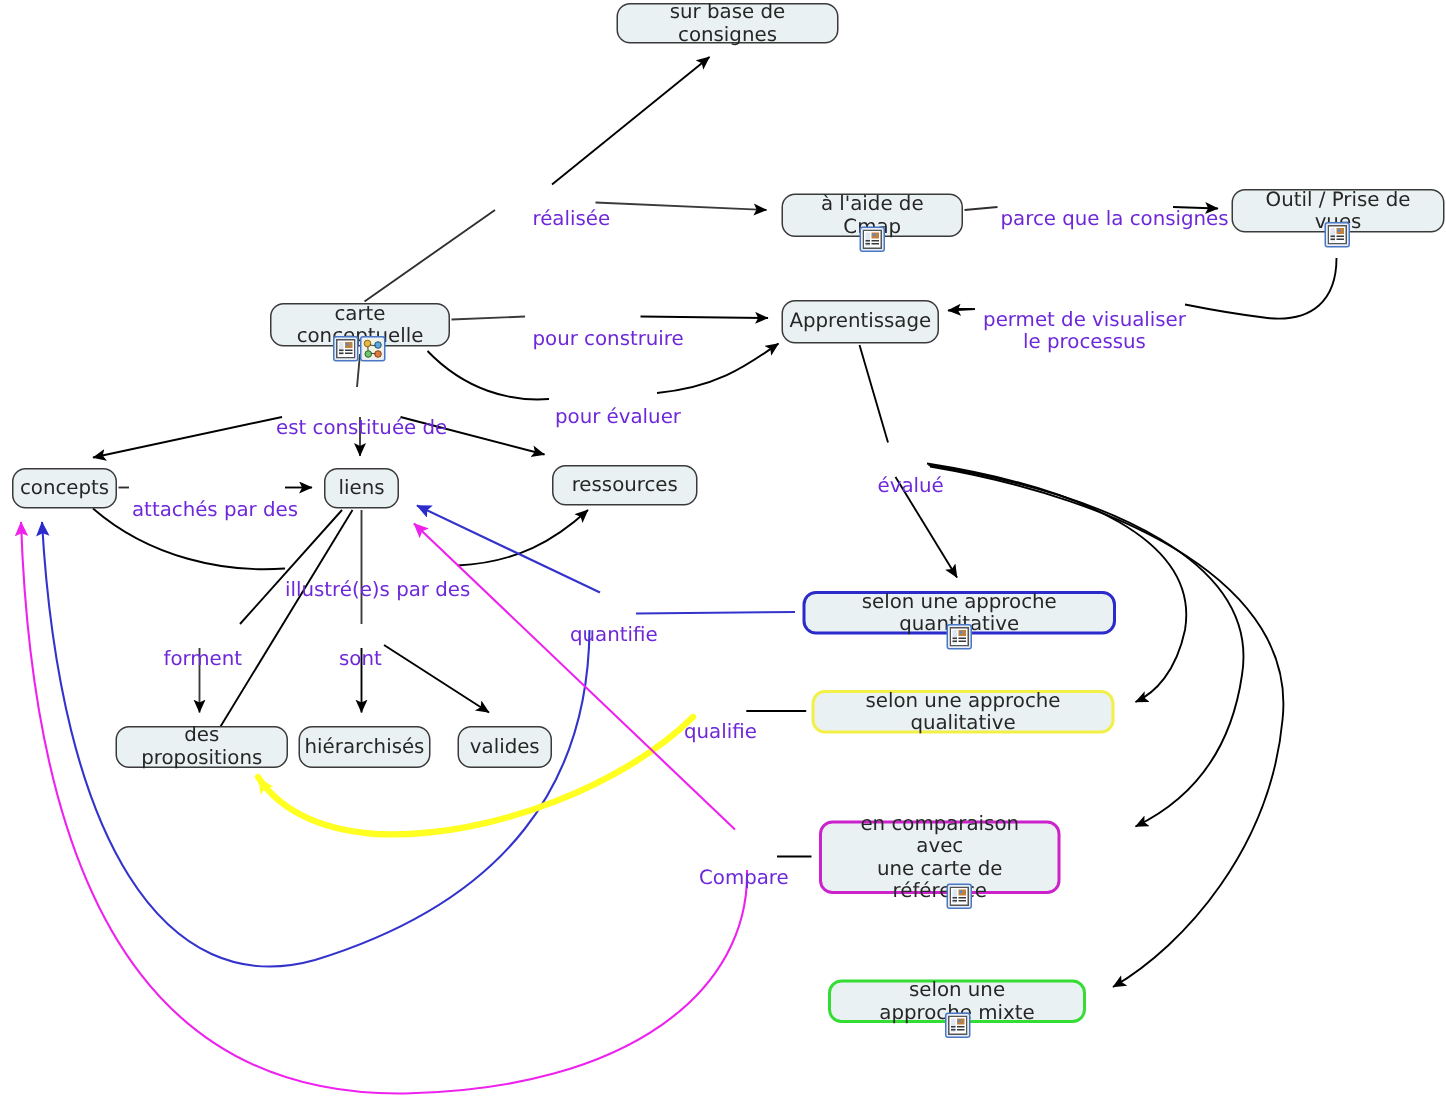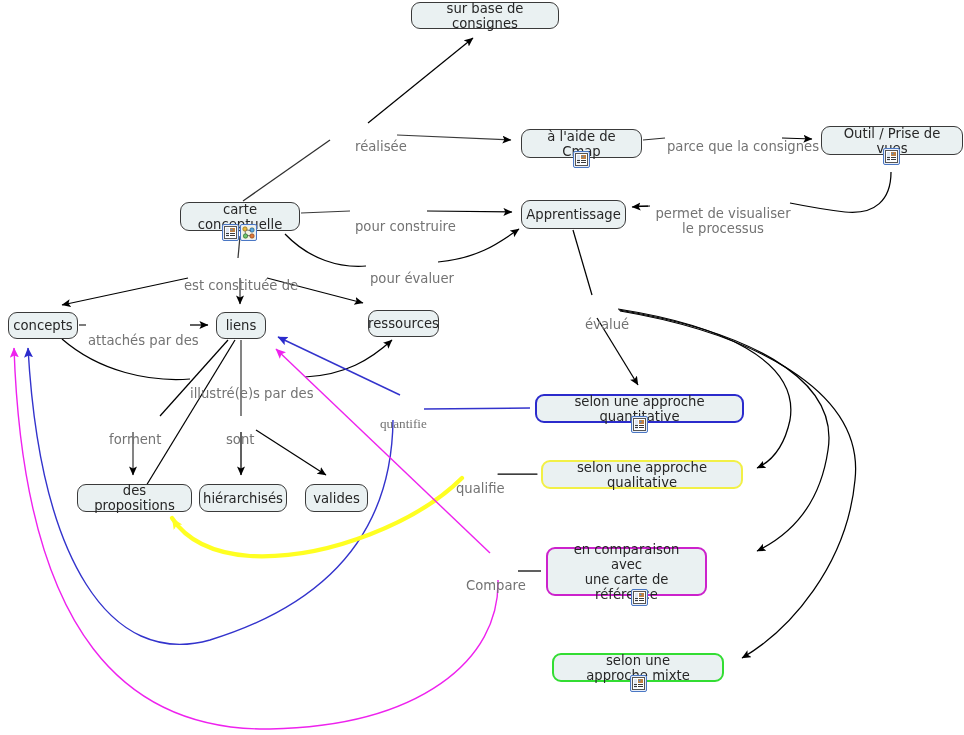--- a/index.html
+++ b/index.html
@@ -39,21 +39,21 @@
     padding: 3px 21px;
     z-index: 3;
   }
   .node.blue   { border-color: #2b2bcc; border-width: 2px; }
   .node.yellow { border-color: #f2f046; border-width: 2px; }
   .node.magenta{ border-color: #cc22cc; border-width: 2px; }
   .node.green  { border-color: #33dd33; border-width: 2px; }
 
   .linklabel {
     position: absolute;
-    color: #737373;
+    color: #6d28d9;
     font-size: 13.2px;
     line-height: 15px;
     text-align: center;
     white-space: pre-line;
     background: transparent;
     z-index: 4;
   }
   .resicons {
     position: absolute;
     display: flex;
@@ -248,21 +248,21 @@
   </div>
 
   <div class="node" style="left:8px;top:312px;width:70px;height:27px;">
     <span>concepts</span>
   </div>
 
   <div class="node" style="left:216px;top:312px;width:50px;height:27px;">
     <span>liens</span>
   </div>
 
-  <div class="node" style="left:368px;top:310px;width:71px;height:27px;">
+  <div class="node" style="left:368px;top:310px;width:97px;height:27px;">
     <span>ressources</span>
   </div>
 
   <div class="node" style="left:77px;top:484px;width:115px;height:28px;">
     <span>des propositions</span>
   </div>
 
   <div class="node" style="left:199px;top:484px;width:88px;height:28px;">
     <span>hiérarchisés</span>
   </div>
@@ -357,21 +357,21 @@
   </div>
   <div class="linklabel" style="left:585px;top:302px;">
     <span>évalué</span>
   </div>
   <div class="linklabel" style="left:109px;top:417px;">
     <span>forment</span>
   </div>
   <div class="linklabel" style="left:226px;top:417px;">
     <span>sont</span>
   </div>
-  <div class="linklabel" style="left:380px;top:401px;font-family:Liberation Serif, serif;">
+  <div class="linklabel" style="left:380px;top:401px;">
     <span>quantifie</span>
   </div>
   <div class="linklabel" style="left:456px;top:466px;">
     <span>qualifie</span>
   </div>
   <div class="linklabel" style="left:466px;top:563px;">
     <span>Compare</span>
   </div>
 
 </div>

